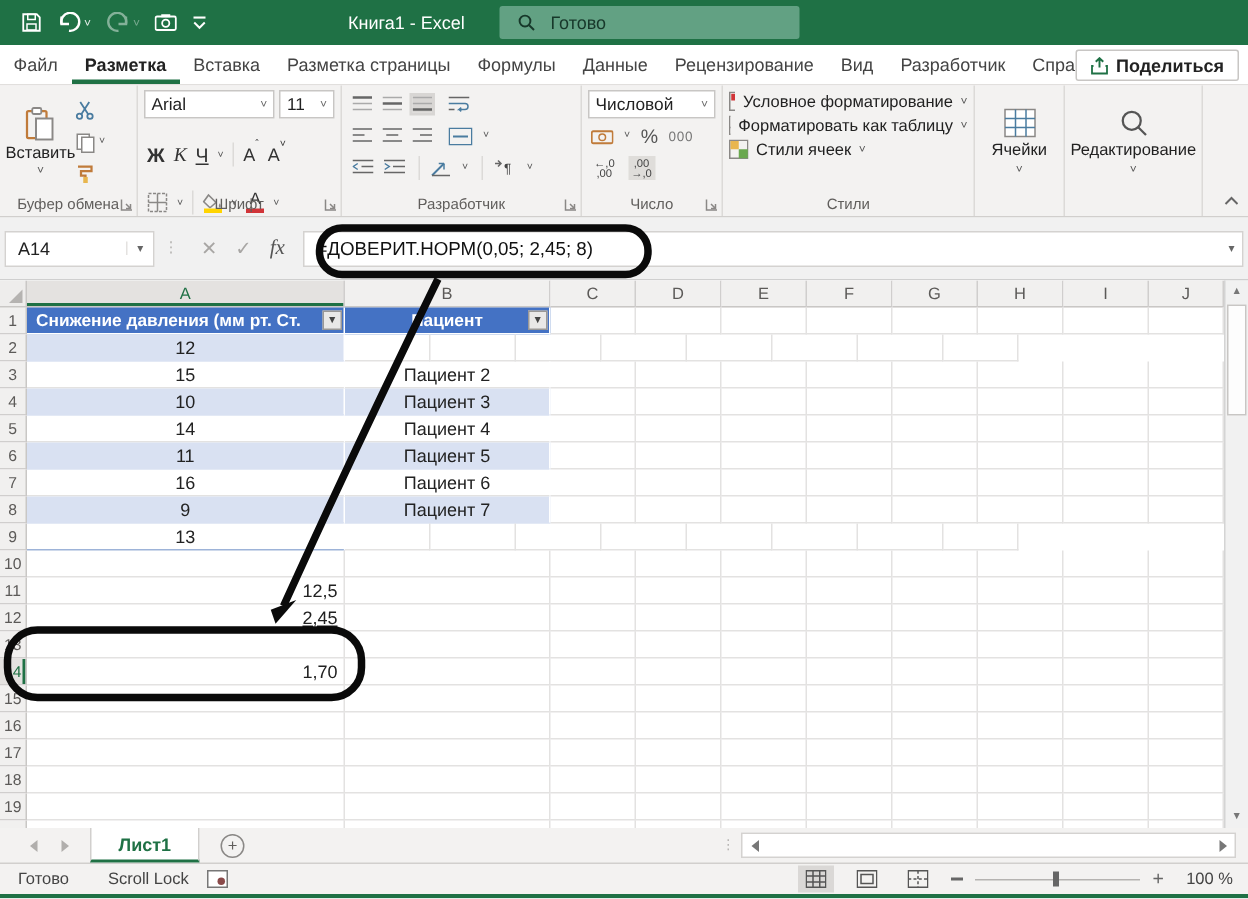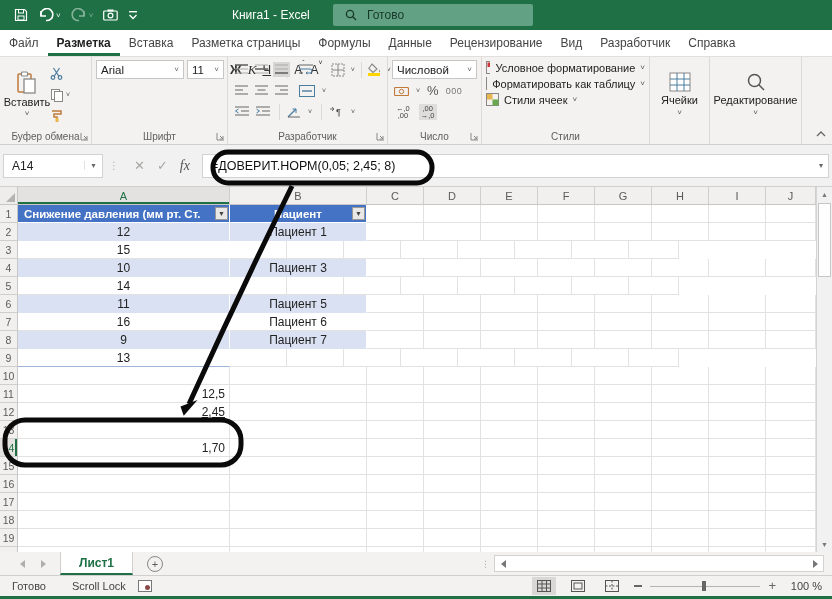--- a/index.html
+++ b/index.html
@@ -37,21 +37,21 @@
   .ribbon { height:88px; background:#f3f2f1; display:flex; border-bottom:1px solid #d1cfcd; position:relative; }
   .rgroup { position:relative; border-right:1px solid #dcdad8; padding:3px 4px 15px 4px; }
   .glabel { position:absolute; left:0; right:0; bottom:2px; text-align:center; font-size:10px; color:#605e5c; white-space:nowrap; }
   .launcher { position:absolute; right:2px; bottom:3px; width:9px; height:9px; }
   .launcher svg { display:block; }
   .clip { width:92px; display:flex; }
   .paste-big { width:46px; display:flex; flex-direction:column; align-items:center; justify-content:center; gap:1px; color:#222; }
   .paste-big .plabel { font-size:11px; }
   .clip-col { display:flex; flex-direction:column; justify-content:space-around; padding:3px 0; }
   .mini { display:flex; align-items:center; gap:2px; height:18px; color:#444; }
-  .fontg { width:136px; display:flex; gap:4px; }
+  .fontg { width:136px; display:flex; flex-direction:column; gap:16px; }
   .combo { background:#fff; border:1px solid #c8c6c4; height:19px; display:flex; align-items:center; justify-content:space-between; padding:0 4px; font-size:11.5px; color:#222; }
   .combo .cv { font-size:8px; color:#666; }
   .fontrow { display:flex; align-items:center; gap:6px; height:19px; padding:0 2px; }
   .btnltr { font-size:13px; color:#333; }
   .bold-z { font-weight:bold; }
   .ital-k { font-style:italic; font-family:"Liberation Serif",serif; }
   .und-ch { text-decoration:underline; }
   .sizeud { position:relative; font-size:12px; color:#333; }
   .sizeud sup { font-size:7px; position:relative; top:-4px; }
   .colorbtn { display:flex; flex-direction:column; align-items:center; line-height:10px; }
@@ -198,20 +198,27 @@
     <span class="rtab">Файл</span>
     <span class="rtab active">Разметка</span>
     <span class="rtab">Вставка</span>
     <span class="rtab">Разметка страницы</span>
     <span class="rtab">Формулы</span>
     <span class="rtab">Данные</span>
     <span class="rtab">Рецензирование</span>
     <span class="rtab">Вид</span>
     <span class="rtab">Разработчик</span>
     <span class="rtab">Справка</span>
+    <span class="share-btn">
+      <svg width="12" height="12" viewBox="0 0 12 12">
+          <path d="M6 7 L6 1 M3.5 3.2 L6 0.8 L8.5 3.2" fill="none" stroke="#1f7145" stroke-width="1.3"></path>
+          <path d="M2 6 L1 6 L1 11 L11 11 L11 6 L10 6" fill="none" stroke="#1f7145" stroke-width="1.2"></path>
+        </svg>
+      <span>Поделиться</span>
+    </span>
   </div>
 
   <div class="ribbon">
     <div class="rgroup clip">
       <div class="paste-big">
         <svg width="22" height="24" viewBox="0 0 22 24">
             <rect x="2" y="3" width="13" height="18" rx="1" fill="none" stroke="#c07b3a" stroke-width="1.5"></rect>
             <rect x="5.5" y="1" width="6" height="4" rx="1" fill="#fff" stroke="#8a8886" stroke-width="1.2"></rect>
             <rect x="8" y="8" width="11" height="14" fill="#fff" stroke="#8a8886" stroke-width="1.3"></rect>
           </svg>
@@ -544,33 +551,33 @@
             <div class="cell" style="width: 57px;"></div>
             <div class="cell" style="width: 57px;"></div>
             <div class="cell" style="width: 57px;"></div>
             <div class="cell" style="width: 57px;"></div>
             <div class="cell" style="width: 57px;"></div>
             <div class="cell" style="width: 50px;"></div>
           </div>
           <div class="grow">
             <div class="rowhdr">2</div>
             <div class="cell trow band" style="width: 212px;">12</div>
-            <div class="cell trow band" style="width: 137px;">Пациент 1</div>
             <div class="cell" style="width: 57px;"></div>
             <div class="cell" style="width: 57px;"></div>
             <div class="cell" style="width: 57px;"></div>
             <div class="cell" style="width: 57px;"></div>
             <div class="cell" style="width: 57px;"></div>
             <div class="cell" style="width: 57px;"></div>
             <div class="cell" style="width: 57px;"></div>
             <div class="cell" style="width: 50px;"></div>
           </div>
           <div class="grow">
             <div class="rowhdr">3</div>
             <div class="cell trow" style="width: 212px;">15</div>
+            <div class="cell trow" style="width: 137px;">Пациент 2</div>
             <div class="cell" style="width: 57px;"></div>
             <div class="cell" style="width: 57px;"></div>
             <div class="cell" style="width: 57px;"></div>
             <div class="cell" style="width: 57px;"></div>
             <div class="cell" style="width: 57px;"></div>
             <div class="cell" style="width: 57px;"></div>
             <div class="cell" style="width: 57px;"></div>
             <div class="cell" style="width: 50px;"></div>
           </div>
           <div class="grow">
@@ -582,20 +589,21 @@
             <div class="cell" style="width: 57px;"></div>
             <div class="cell" style="width: 57px;"></div>
             <div class="cell" style="width: 57px;"></div>
             <div class="cell" style="width: 57px;"></div>
             <div class="cell" style="width: 57px;"></div>
             <div class="cell" style="width: 50px;"></div>
           </div>
           <div class="grow">
             <div class="rowhdr">5</div>
             <div class="cell trow" style="width: 212px;">14</div>
+            <div class="cell trow" style="width: 137px;">Пациент 4</div>
             <div class="cell" style="width: 57px;"></div>
             <div class="cell" style="width: 57px;"></div>
             <div class="cell" style="width: 57px;"></div>
             <div class="cell" style="width: 57px;"></div>
             <div class="cell" style="width: 57px;"></div>
             <div class="cell" style="width: 57px;"></div>
             <div class="cell" style="width: 57px;"></div>
             <div class="cell" style="width: 50px;"></div>
           </div>
           <div class="grow">

